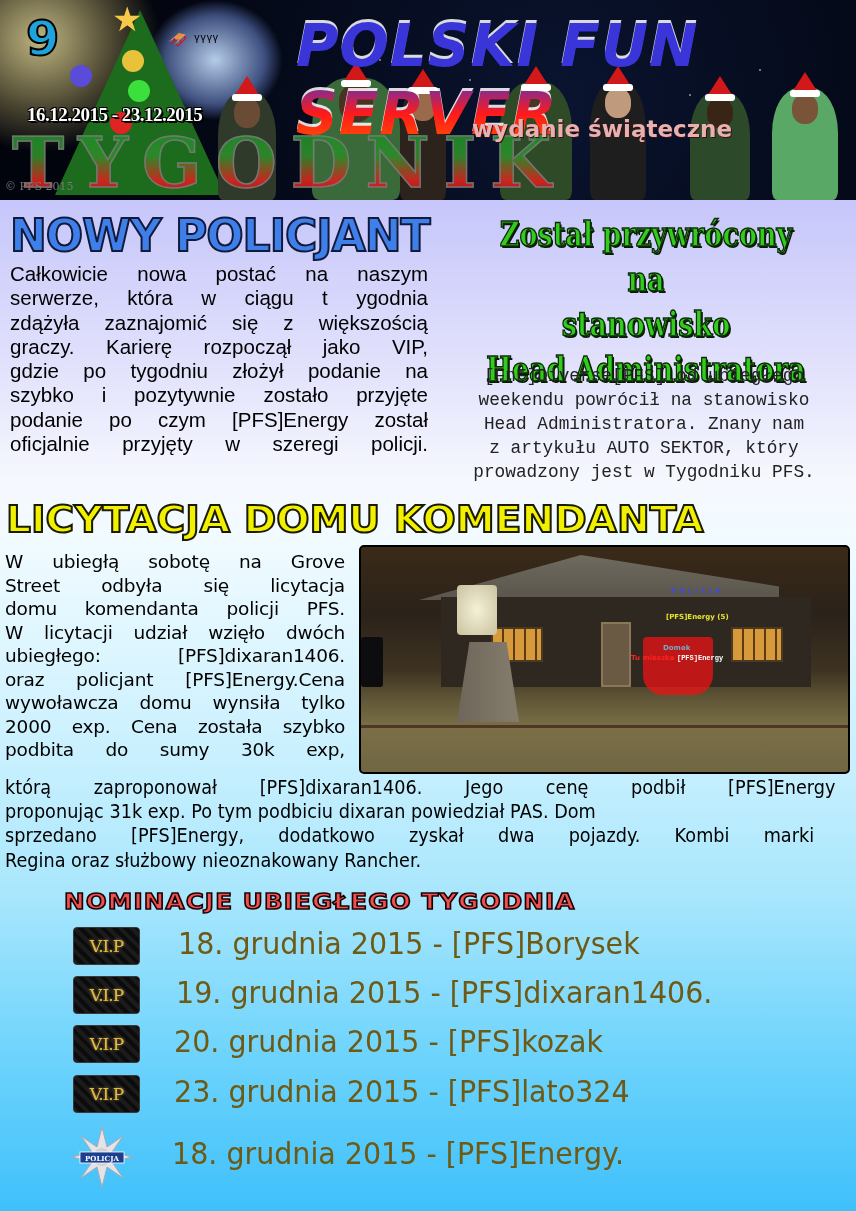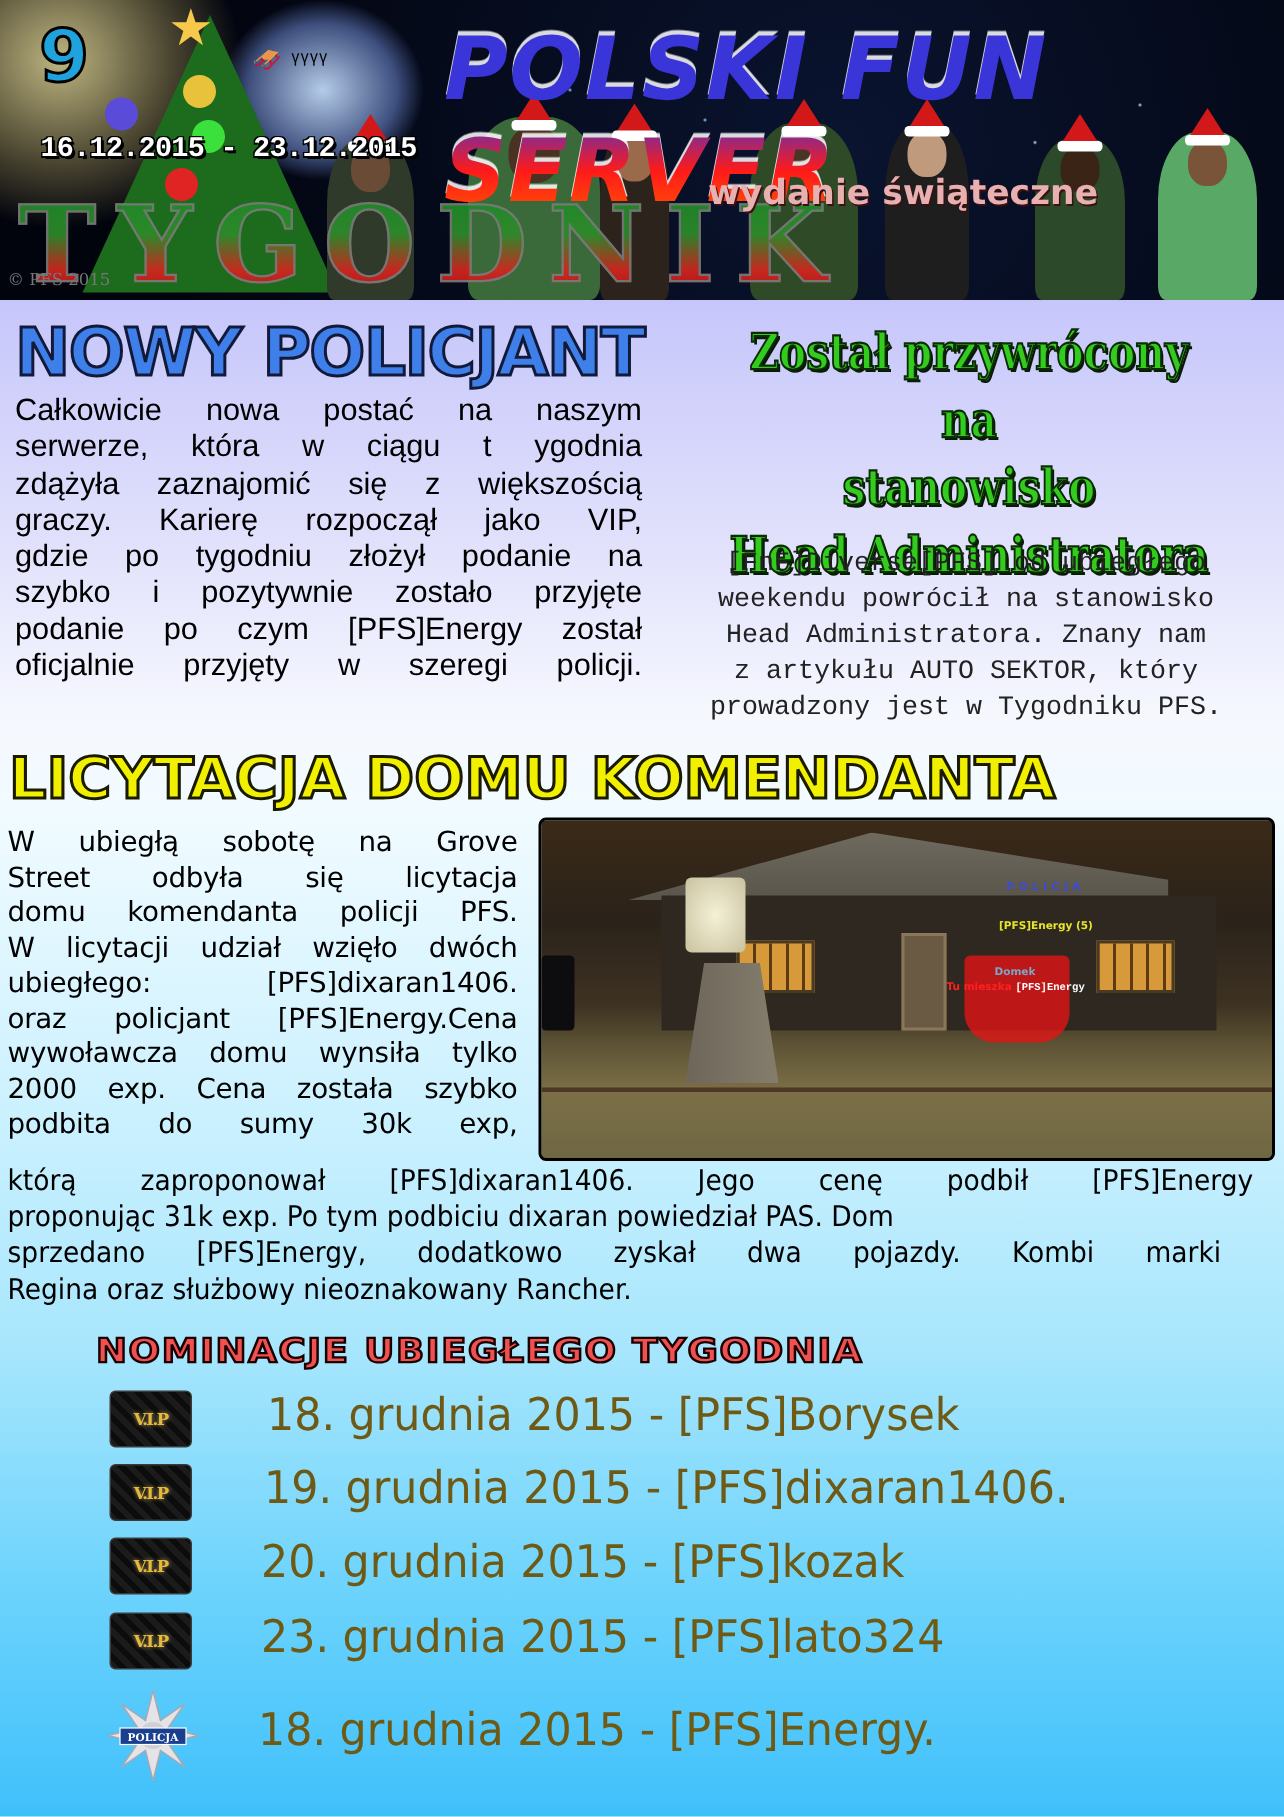--- a/index.html
+++ b/index.html
@@ -36,22 +36,22 @@
     border-bottom: 185px solid #1d6b1d;
   }
   .tree-star { position: absolute; left: 112px; top: 2px; color: #f6c94a; font-size: 34px; line-height: 1; }
   .ornament { position: absolute; border-radius: 50%; width: 22px; height: 22px; }
   .issue-number {
     position: absolute; left: 26px; top: 10px; font-size: 48px; font-weight: bold;
     color: #1fa3dc; -webkit-text-stroke: 2px #000; font-family: "DejaVu Sans", sans-serif;
   }
   .sleigh { position: absolute; left: 168px; top: 30px; color: #000; font-size: 16px; letter-spacing: 1px; }
   .dates {
-    position: absolute; left: 27px; top: 88px; font-size: 19px; font-weight: bold;
-    color: #fff; font-family: Liberation Mono, monospace; letter-spacing: -0.5px;
+    position: absolute; left: 27px; top: 104px; font-size: 19px; font-weight: bold;
+    color: #fff; font-family: Liberation Serif, serif; letter-spacing: -0.5px;
     text-shadow: 2px 2px 0 #000, -1px -1px 0 #000, 1px -1px 0 #000, -1px 1px 0 #000;
   }
   .server-title {
     position: absolute; left: 296px; top: 12px; font-size: 58px; font-weight: bold;
     font-family: "DejaVu Sans", sans-serif; letter-spacing: 1px; font-style: italic;
     background: linear-gradient(to bottom, #3a35d8 0%, #3a35d8 45%, #ff1a1a 75%, #ff5a00 100%);
     -webkit-background-clip: text; background-clip: text; color: transparent;
     filter: drop-shadow(0 -3px 0 rgba(255,255,255,0.85));
   }
   .edition {
@@ -137,26 +137,26 @@
     position: absolute; left: 64px; top: 889px; font-size: 22px; font-weight: bold; letter-spacing: 1px;
     font-family: "DejaVu Sans", sans-serif; color: #f05050; -webkit-text-stroke: 1.5px #1a0000;
     transform: scaleX(1.12); transform-origin: left top;
   }
   .nom-row { position: absolute; left: 0; width: 856px; height: 48px; }
   .nom-row .text {
     position: absolute; font-family: "DejaVu Sans", sans-serif; font-size: 30px; line-height: 48px;
     color: #6e5a14; white-space: nowrap; transform: scaleX(0.95); transform-origin: left center;
   }
   .vip-badge {
-    position: absolute; left: 73px; top: 7px; width: 55px; height: 38px; border-radius: 4px;
+    position: absolute; left: 73px; top: 7px; width: 67px; height: 38px; border-radius: 4px;
     background: #0f0f0f;
     background-image: repeating-linear-gradient(45deg, #1b1b1b 0 4px, #0c0c0c 4px 8px);
     border: 1px solid #3a3a3a;
     display: flex; align-items: center; justify-content: center;
-    font-family: "DejaVu Serif", serif; font-weight: bold; font-size: 11px; letter-spacing: -1px;
+    font-family: "DejaVu Serif", serif; font-weight: normal; font-size: 17px; letter-spacing: -1px;
     color: #e8b83a; text-shadow: 0 0 3px rgba(255,230,140,0.6);
   }
   .police-badge { position: absolute; left: 68px; top: -4px; width: 68px; height: 62px; }
 </style>
 </head>
 <body>
 
 <div class="banner">
   <div class="stars"></div>
   <div class="tree"></div>

